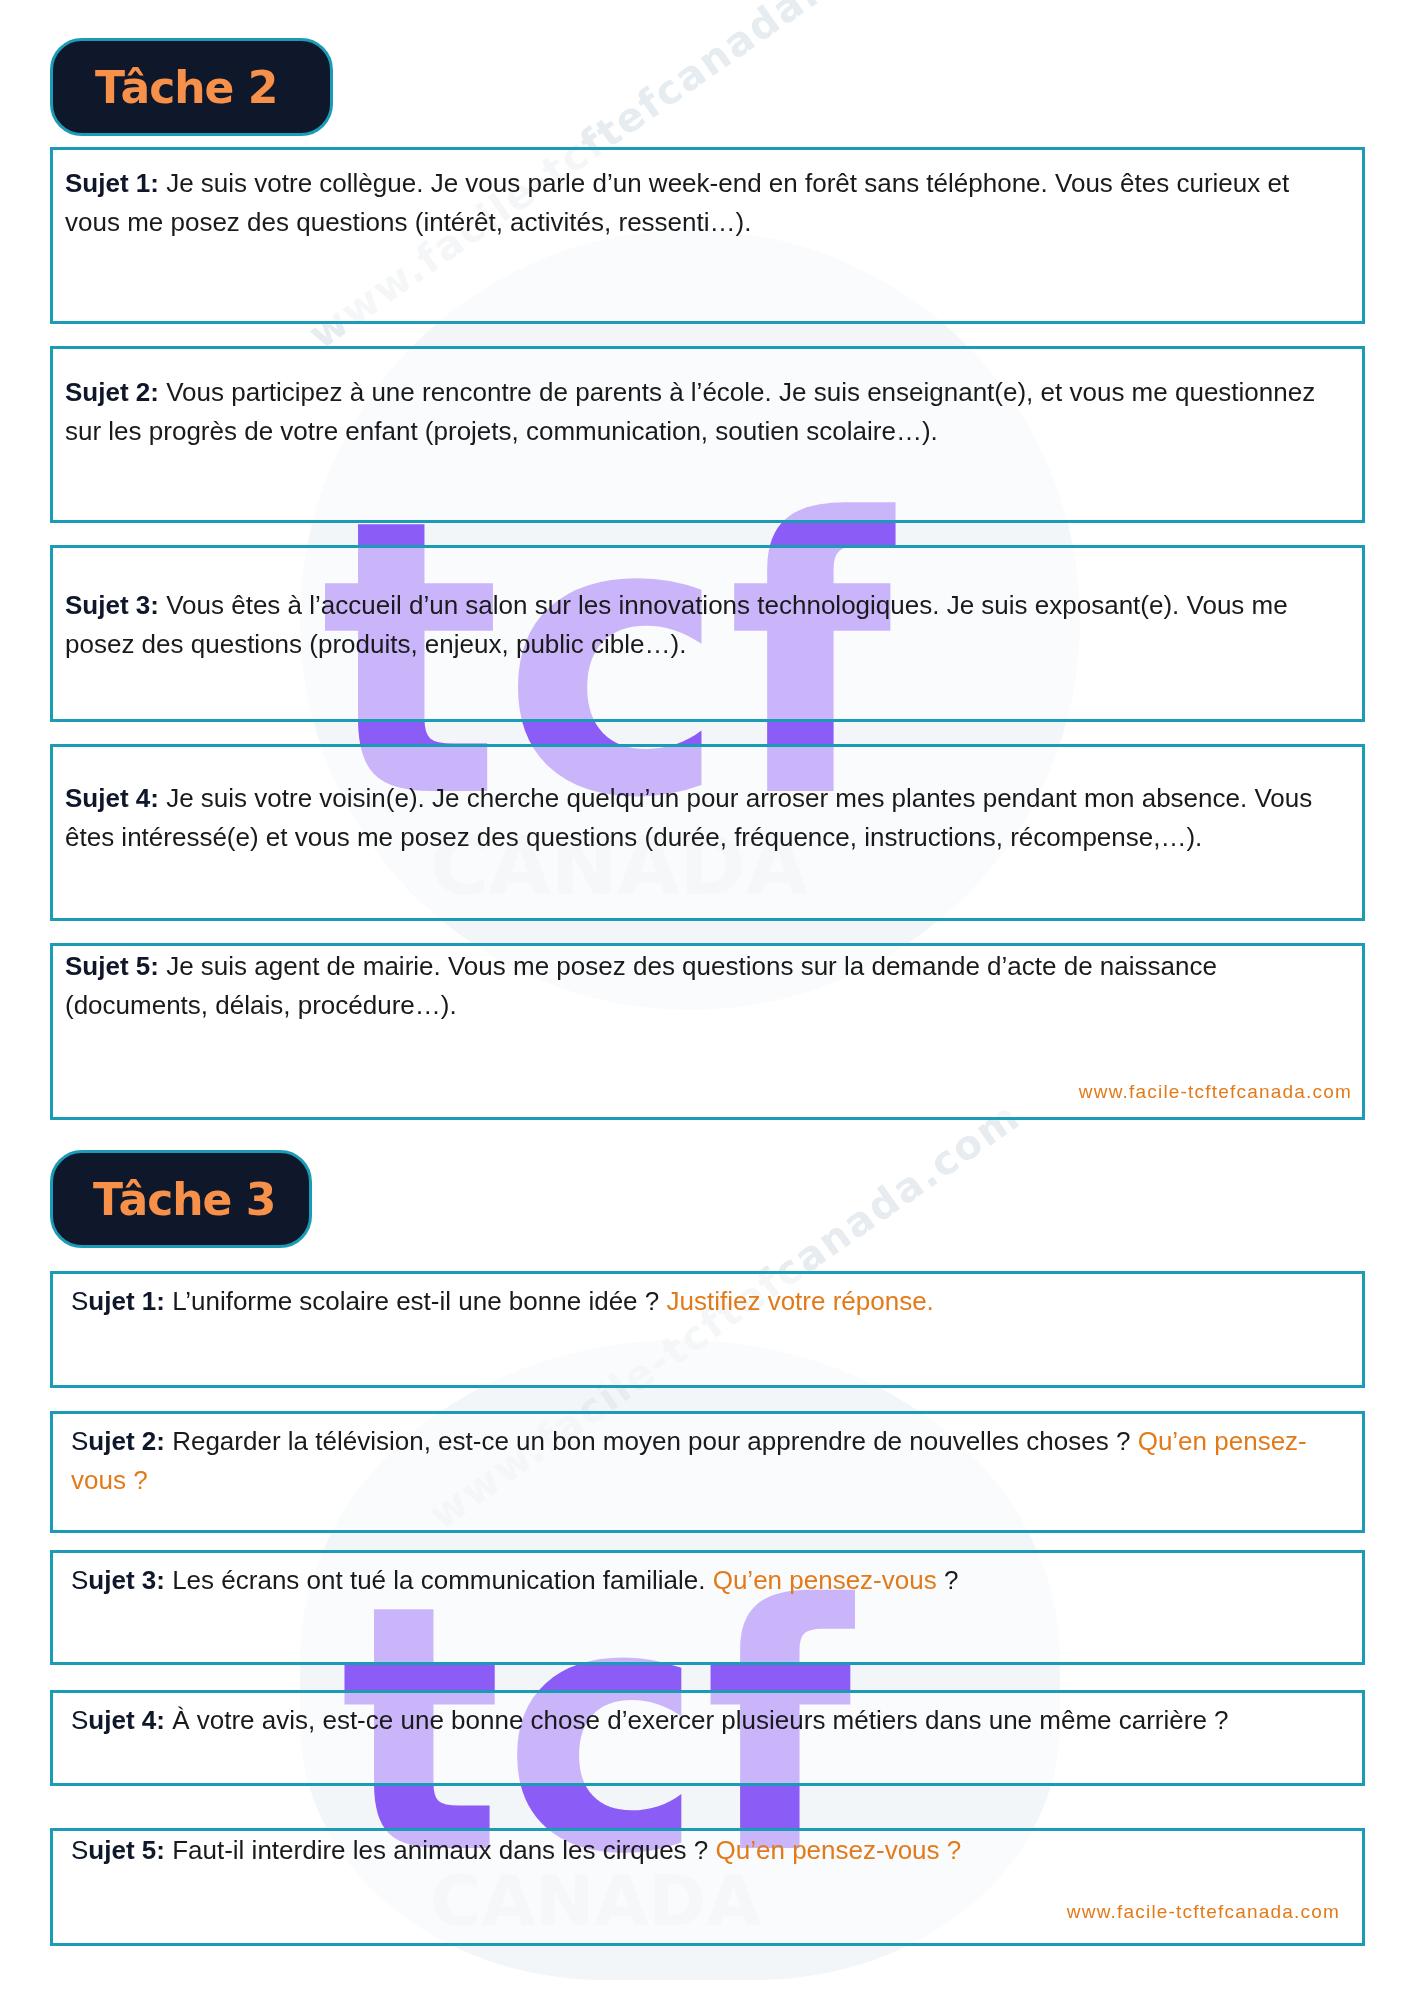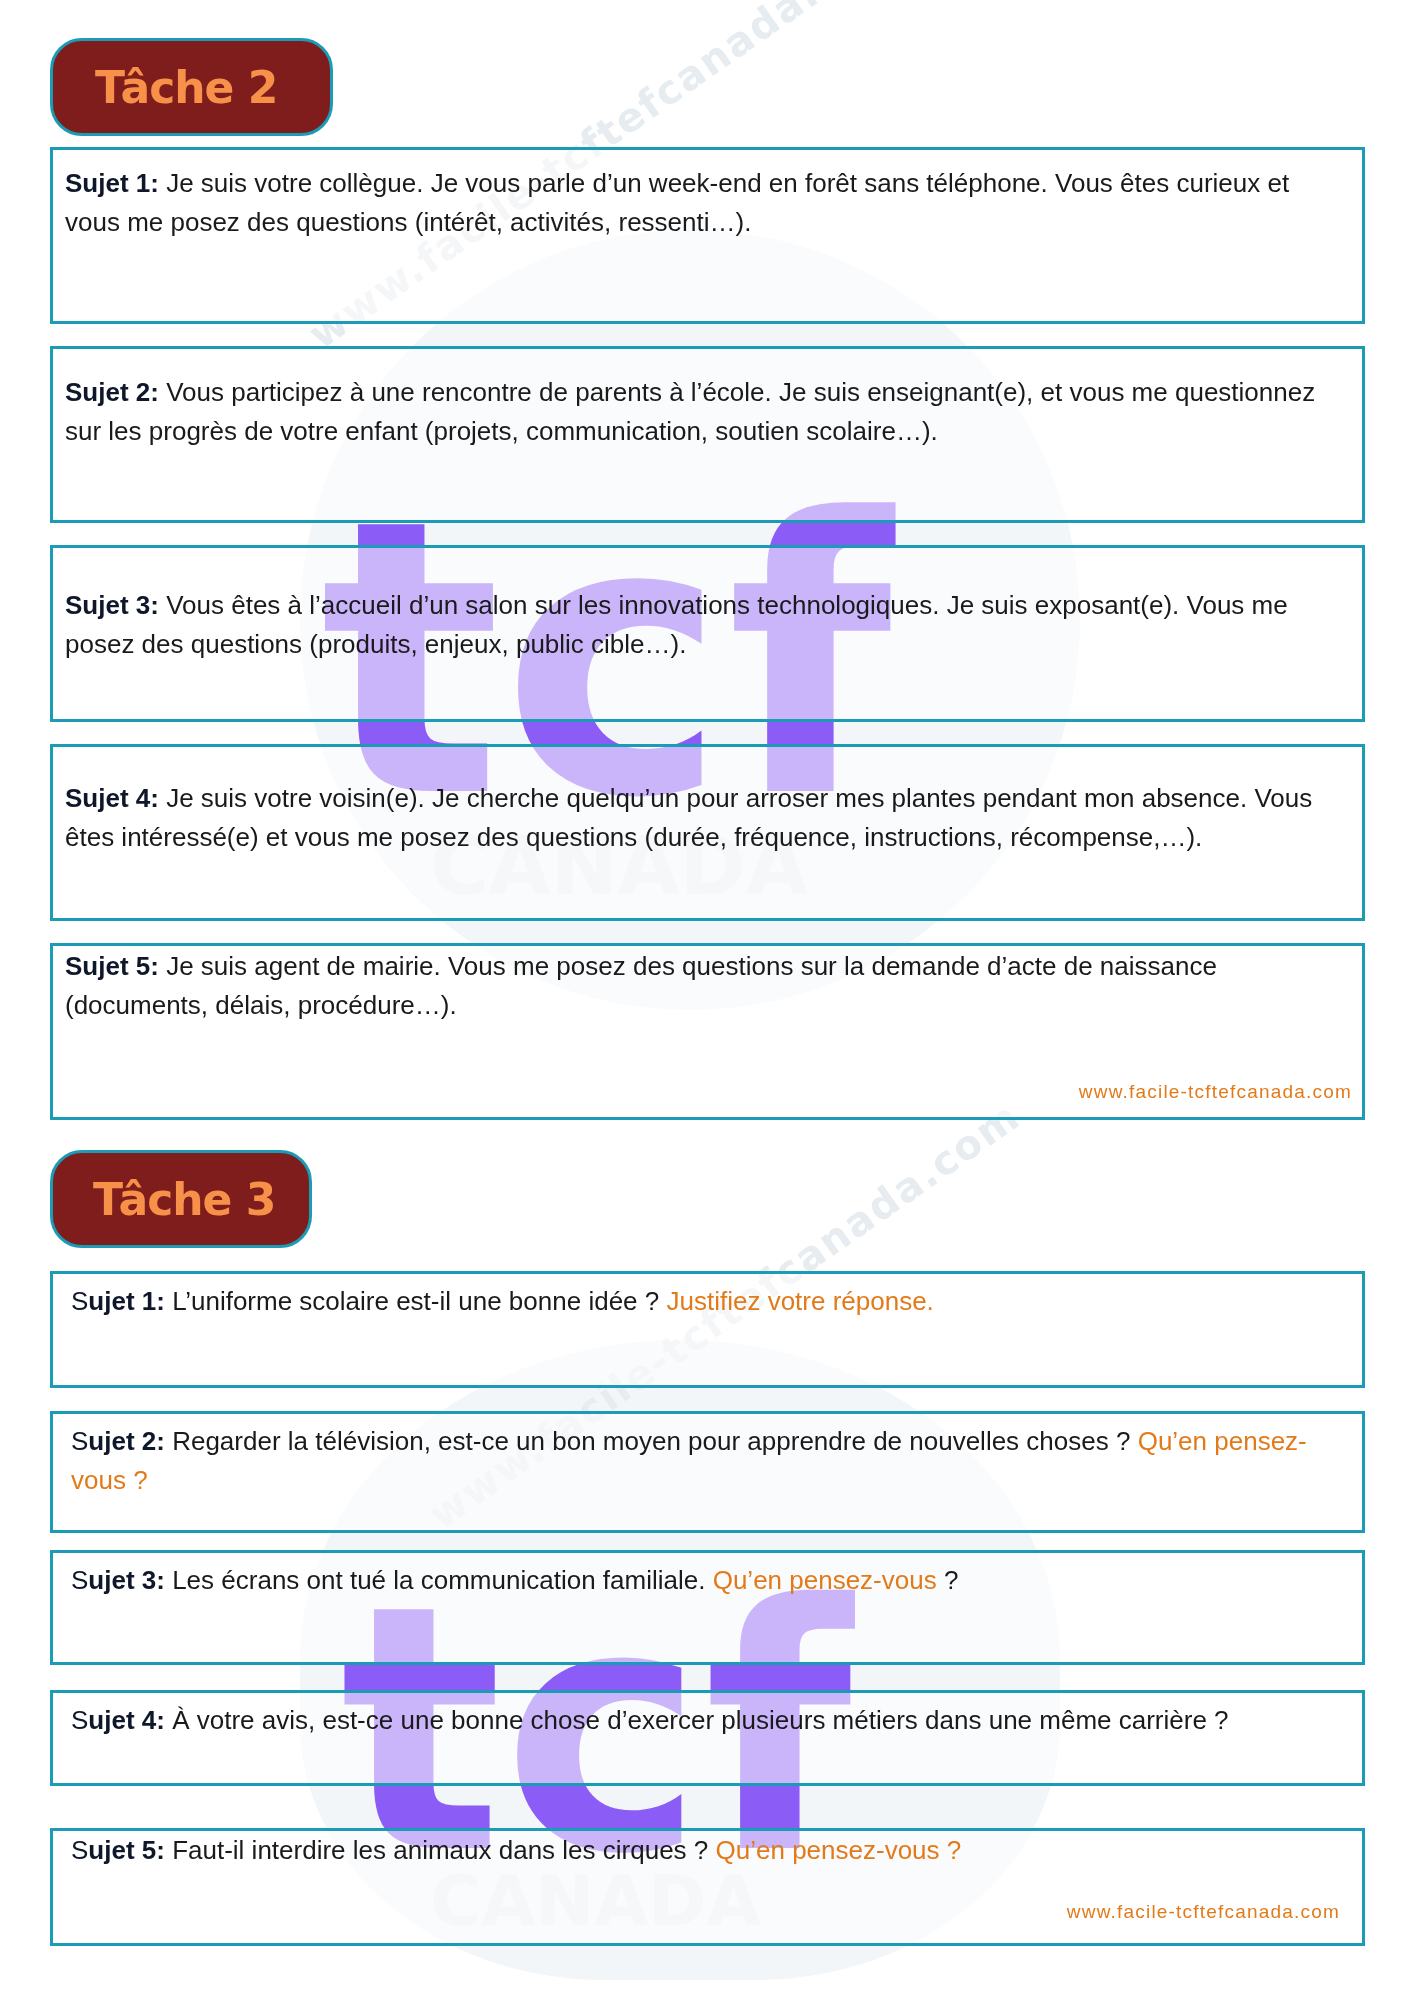--- a/index.html
+++ b/index.html
@@ -17,21 +17,21 @@
   .wm-letter {
     position:absolute; color:#8b5cf6; font-weight:bold;
     font-family:"DejaVu Sans", sans-serif;
   }
   .wm-arc {
     position:absolute; color:#e6ecf0; font-family:"DejaVu Sans", sans-serif;
     font-size:40px; font-weight:bold; letter-spacing:2px;
   }
   .pill {
     position:absolute; left:50px; box-sizing:border-box;
-    border:3px solid #1b9bb5; border-radius:32px; background:#7f1d1d;
+    border:3px solid #1b9bb5; border-radius:32px; background:#0f172a;
     display:flex; align-items:center;
   }
   .pill span {
     color:#f7914a; font-weight:bold; font-size:44px;
     font-family:"DejaVu Sans", sans-serif; letter-spacing:-1px;
   }
   .box {
     position:absolute; left:50px; width:1315px; box-sizing:border-box;
     border:3px solid #1b9bb5; background:rgba(255,255,255,0.55);
     font-size:26px; line-height:39px;

